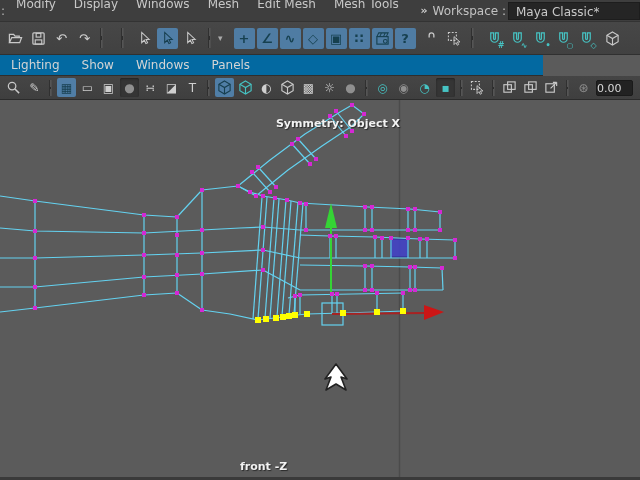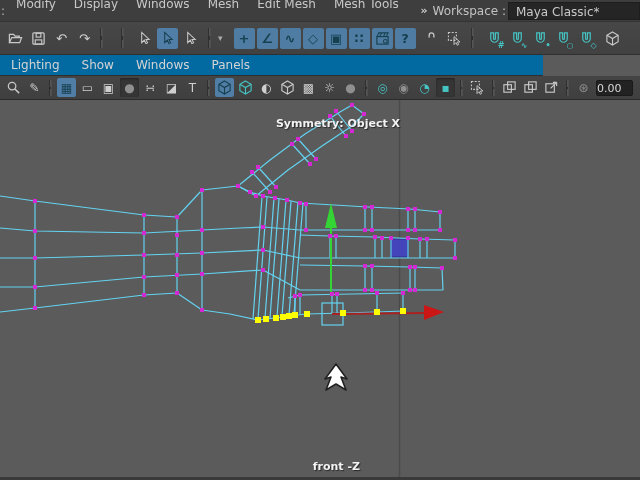--- a/index.html
+++ b/index.html
@@ -79,21 +79,21 @@
   .viewport {
     position:absolute; left:0; top:100px; width:640px; height:377px;
     background:#5b5b5b; overflow:hidden;
   }
   .viewport svg { position:absolute; left:0; top:0; }
   .hud {
     position:absolute; color:#f2f2f2; font-size:11px; font-weight:bold;
     text-shadow:1px 1px 1px rgba(0,0,0,.55); white-space:nowrap;
   }
   .hud-top { left:240px; top:17px; width:160px; text-align:right; }
-  .hud-bottom { left:240px; top:360px; width:120px; text-align:right; }
+  .hud-bottom { left:240px; top:360px; width:120px; text-align:left; }
   .bottomstrip {
     position:absolute; left:0; top:477px; width:640px; height:3px; background:#3a3a3a;
   }
 </style>
 </head>
 <body>
 
 <div id="app">
 
   <div class="menubar">

